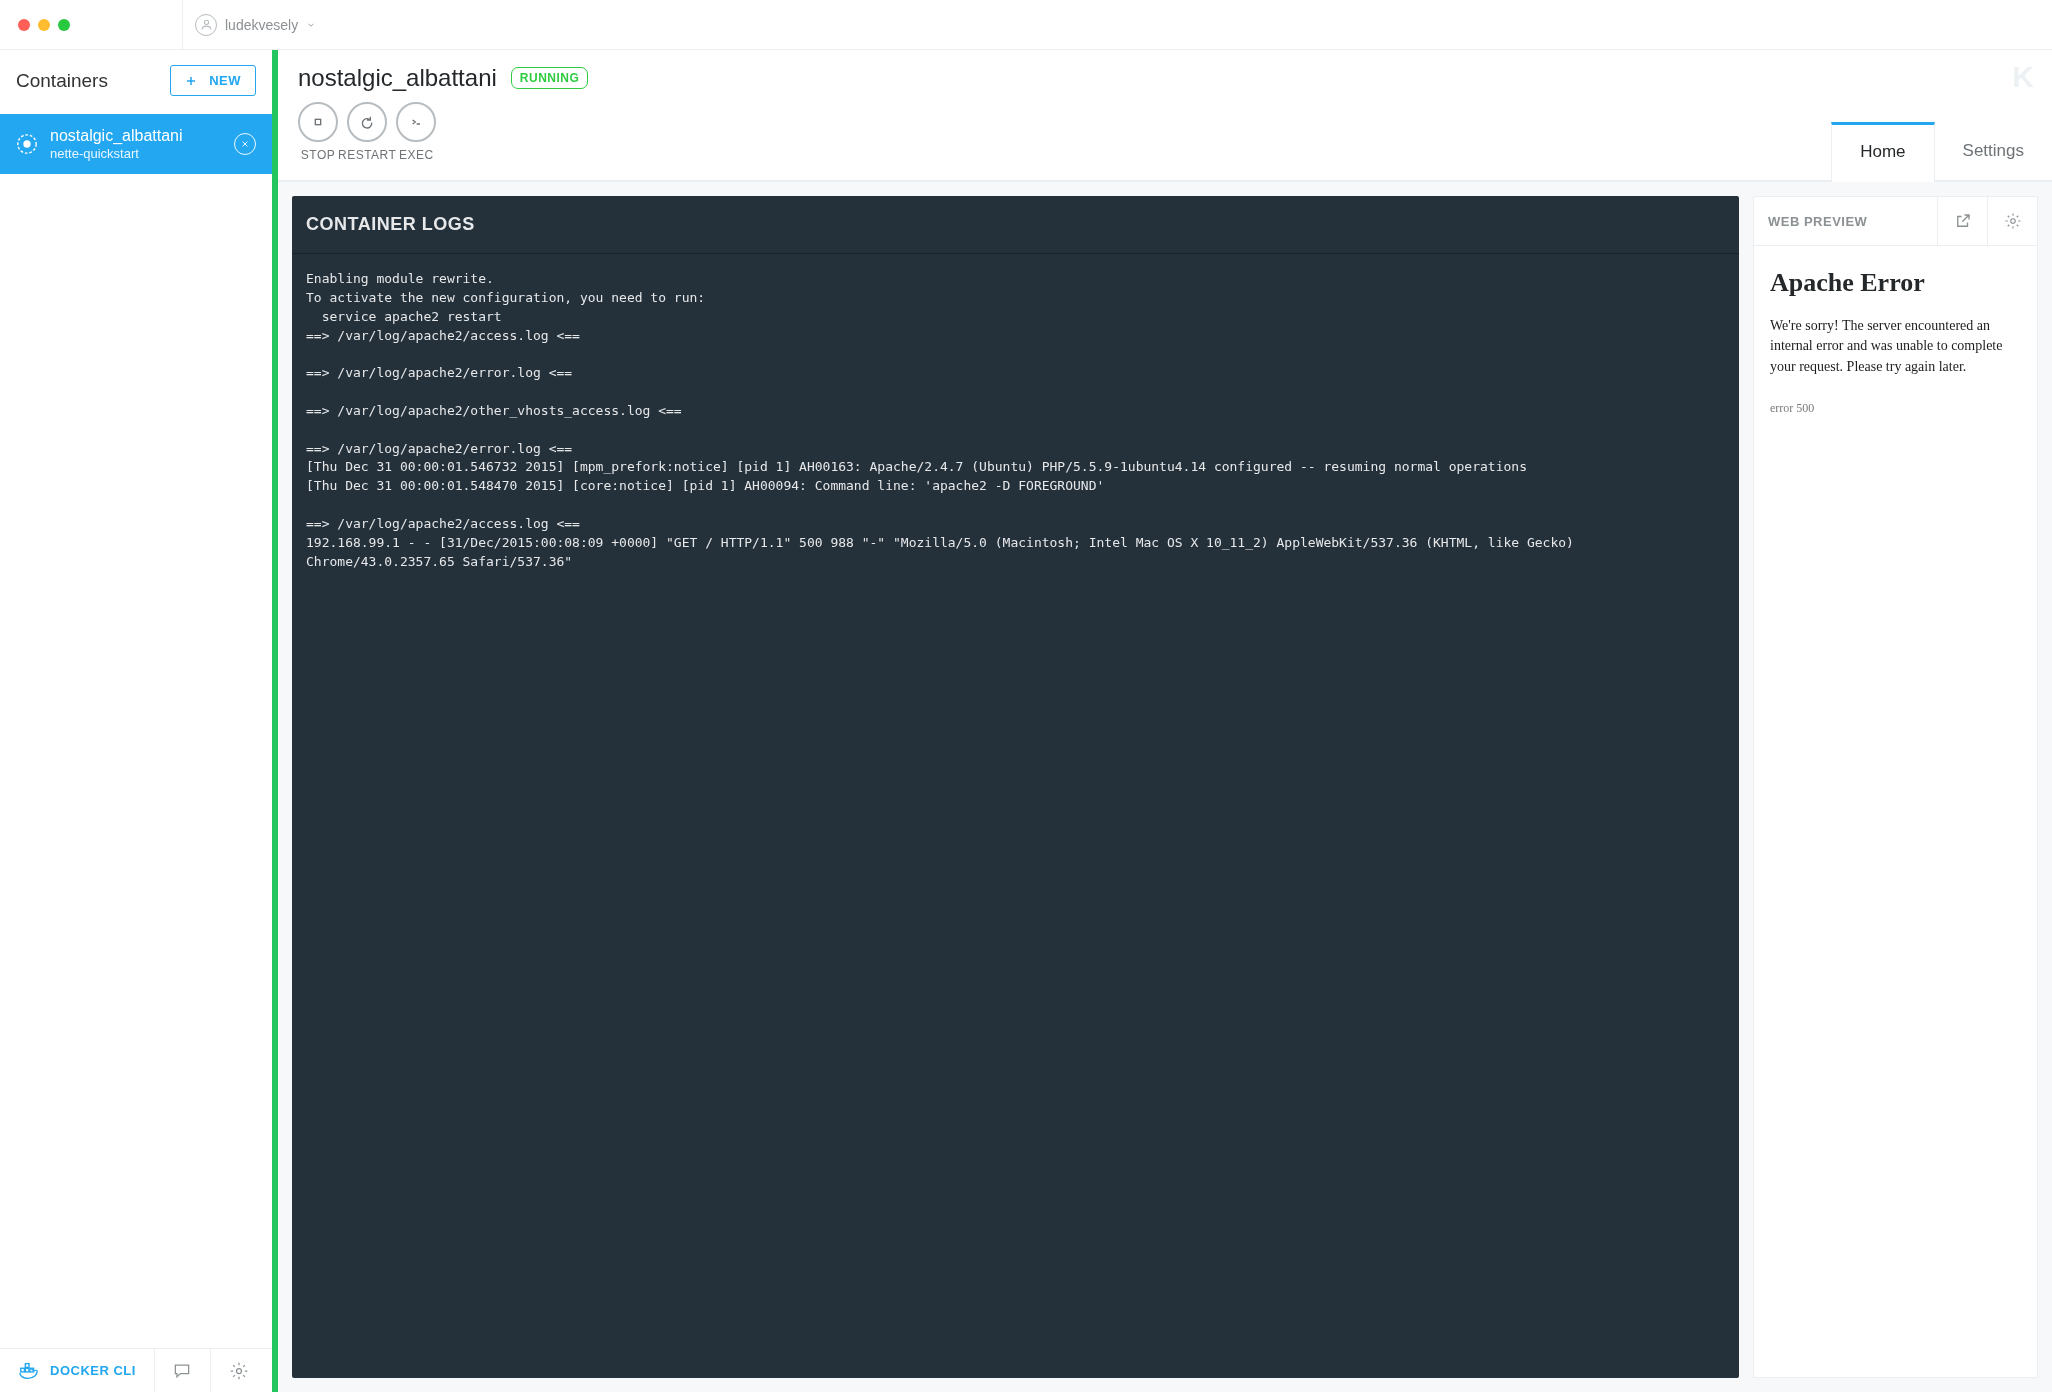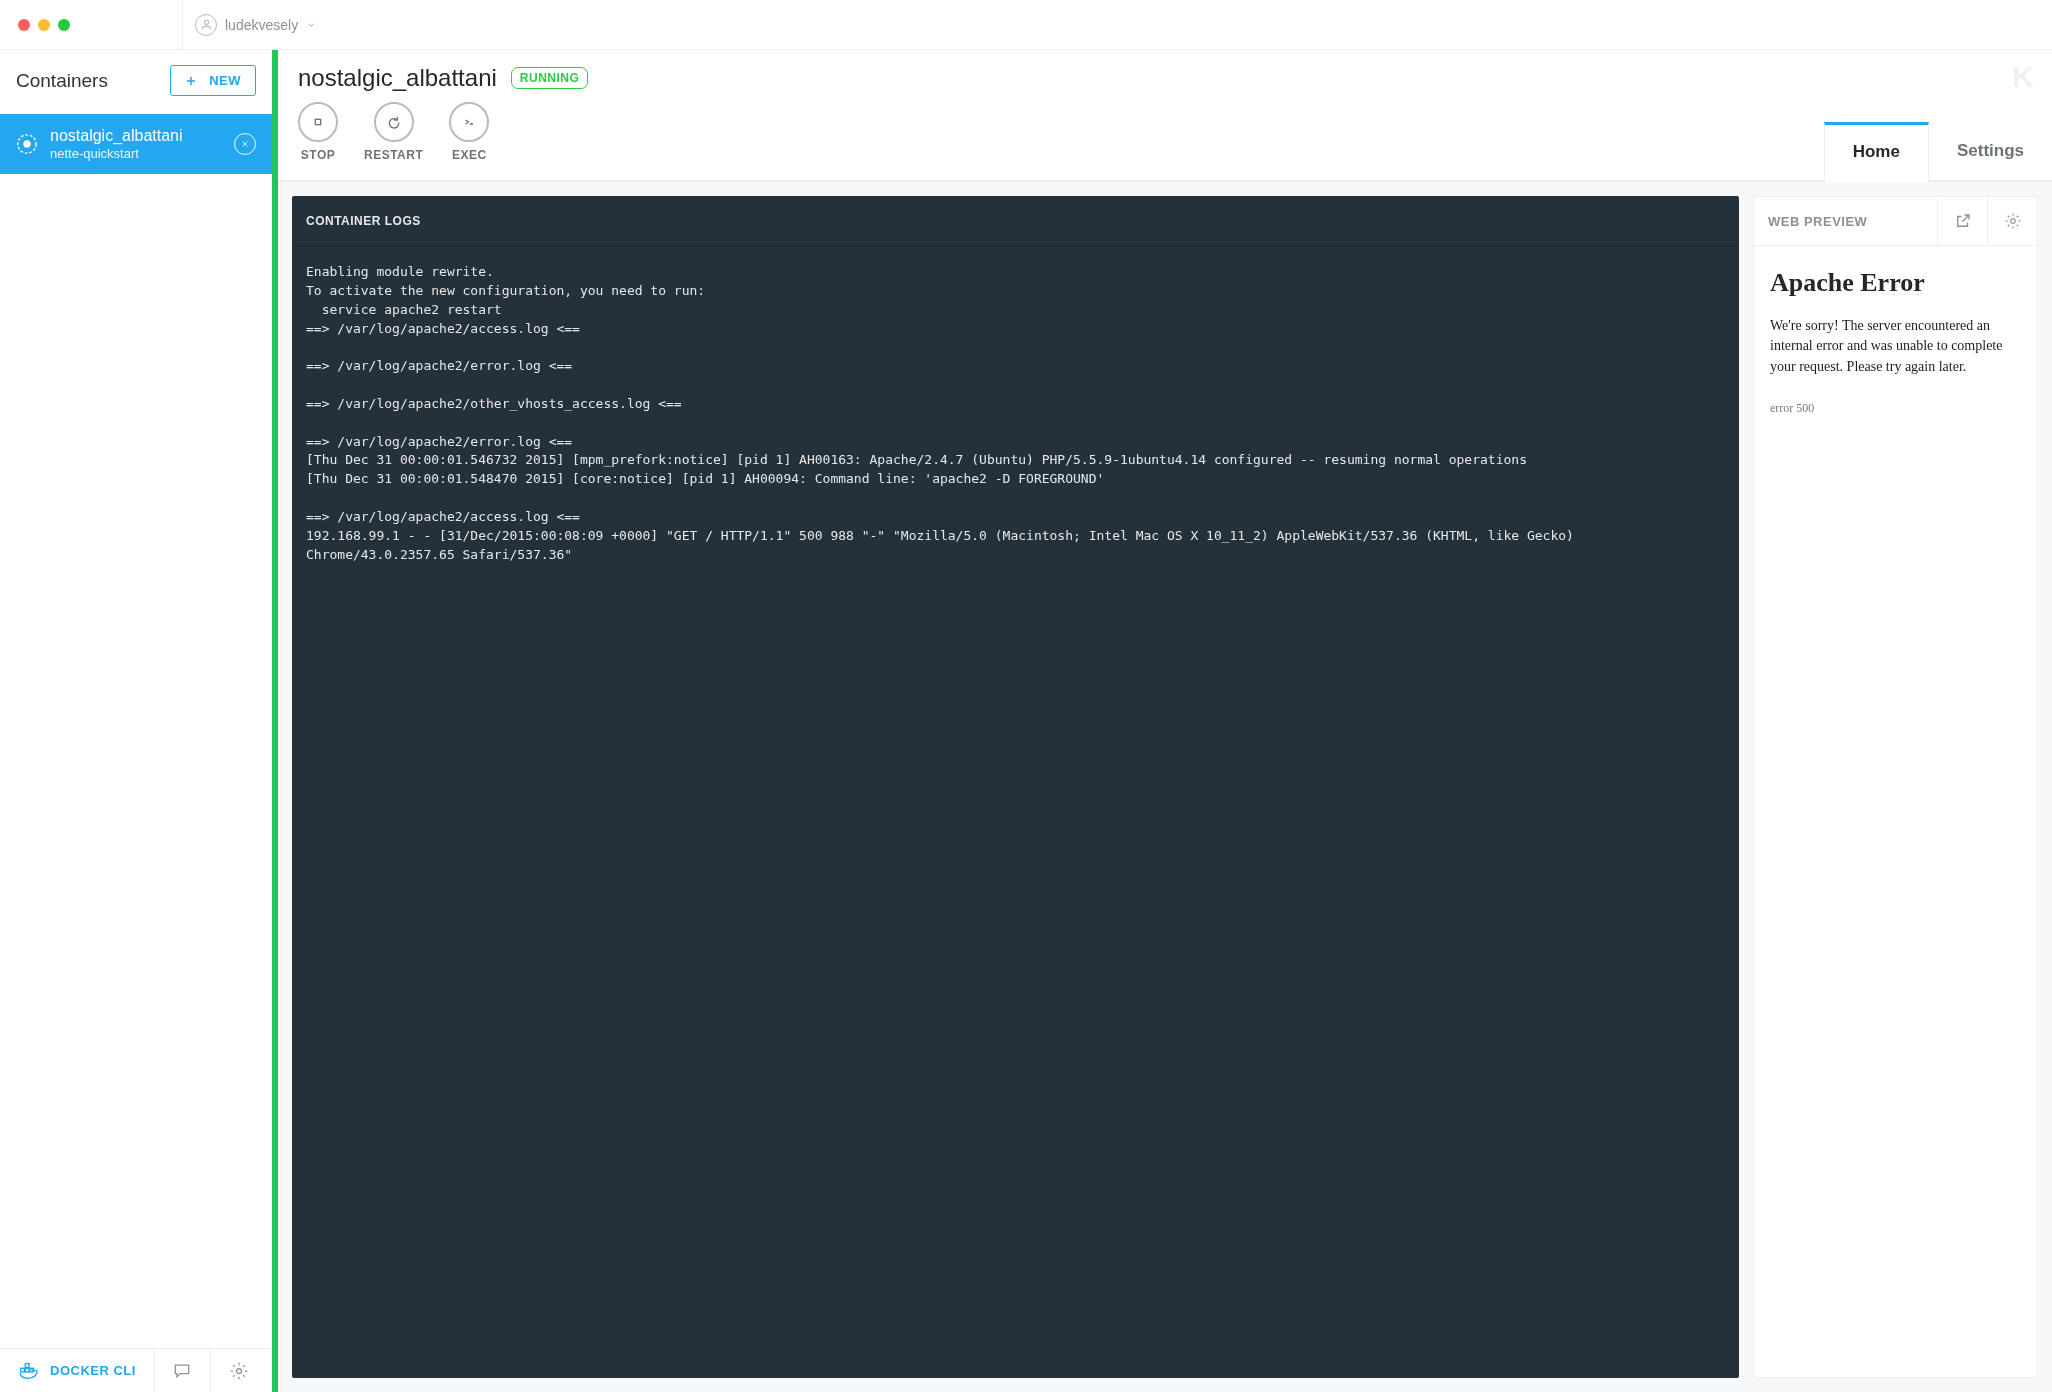--- a/index.html
+++ b/index.html
@@ -41,34 +41,34 @@
   .sb-iconbtn:last-child{border-right:none;}
 
   
   .content { flex:1; display:flex; flex-direction:column; min-width:0; }
 
   .content-header { padding: 14px 20px 2px; display:flex; align-items:center; gap:14px; position:relative; }
   .container-name { font-size: 24px; font-weight: 400; color: #24282a; }
   .status-badge { border: 1.5px solid #2ecc40; color: #2ecc40; font-weight: 700; font-size: 12px; letter-spacing: .5px; padding: 3px 8px; border-radius: 7px; }
   .app-logo { position:absolute; right:20px; top:10px; color:#eef1f3; font-weight:900; font-size:30px; letter-spacing:-2px; }
 
-  .actions-row { display:flex; gap:26px; padding: 8px 20px 18px; border-bottom:1px solid #eceff1;font-weight:bold; }
+  .actions-row { display:flex; padding: 8px 20px 18px; border-bottom:1px solid #eceff1; }
   .action { display:flex; flex-direction:column; align-items:center; gap:6px; color:#6d7377; cursor:pointer; }
   .action-ring { width:40px; height:40px; border:2px solid #b7bcc0; border-radius:50%; display:flex; align-items:center; justify-content:center; }
   .action-ring svg { width:16px; height:16px; stroke:#6d7377; fill:none; stroke-width:2;}
   .action-label { font-size:12px; letter-spacing:.5px; color:#6d7377;}
 
   .tabs { position:absolute; right:0; bottom:-1px; display:flex; }
   .tabs-wrap { position:relative; border-bottom:1px solid #eceff1;}
   .tab { padding: 20px 28px; font-size:17px; color:#6d7377; cursor:pointer;}
   .tab.active { color:#24282a; border-top:3px solid #22a7f0; border-left:1px solid #eceff1; border-right:1px solid #eceff1; background:#fff; position:relative; top:1px; padding-top:17px;}
 
   .body-row { flex:1; display:flex; min-height:0; background:#f6f8f9; border-top:1px solid #eceff1;}
   .logs-panel { flex:1; margin:14px; background:#24303a; border-radius:2px; color:#e6e8ea; display:flex; flex-direction:column; min-width:0;}
-  .logs-head { padding:18px 14px; font-weight:700; letter-spacing:.5px; border-bottom:1px solid #1a232b; font-size:12px;}
+  .logs-head { padding:18px 14px; font-weight:700; letter-spacing:.5px; border-bottom:1px solid #1a232b; font-size:18px;}
   .logs-body { flex:1; padding:16px 14px; font-family: Menlo, Consolas, monospace; font-size:13px; line-height:1.45; white-space:pre-wrap; word-break:break-word; overflow:auto;}
 
   .preview-panel { width:285px; margin:14px 14px 14px 0; display:flex; flex-direction:column;}
   .preview-bar { height:50px; background:#fff; border:1px solid #eceff1; display:flex; align-items:center;}
   .preview-title { flex:1; padding:0 14px; font-weight:700; color:#8c9194; letter-spacing:.5px; font-size:13px;}
   .pv-btn { width:50px; height:100%; border-left:1px solid #eceff1; display:flex; align-items:center; justify-content:center; color:#8c9194; cursor:pointer;}
   .preview-body { flex:1; background:#fff; border:1px solid #eceff1; border-top:none; padding:22px 16px; overflow:hidden;}
   .pv-h1 { font-family: Georgia, "Times New Roman", serif; font-size:26px; font-weight:700; margin-bottom:18px;}
   .pv-p  { font-family: Georgia, "Times New Roman", serif; font-size:14px; line-height:1.45; margin-bottom:24px; color:#1d1d1d; white-space:normal;}
   .pv-err{ font-family: Georgia, "Times New Roman", serif; font-size:12px; color:#7a7a7a;}

